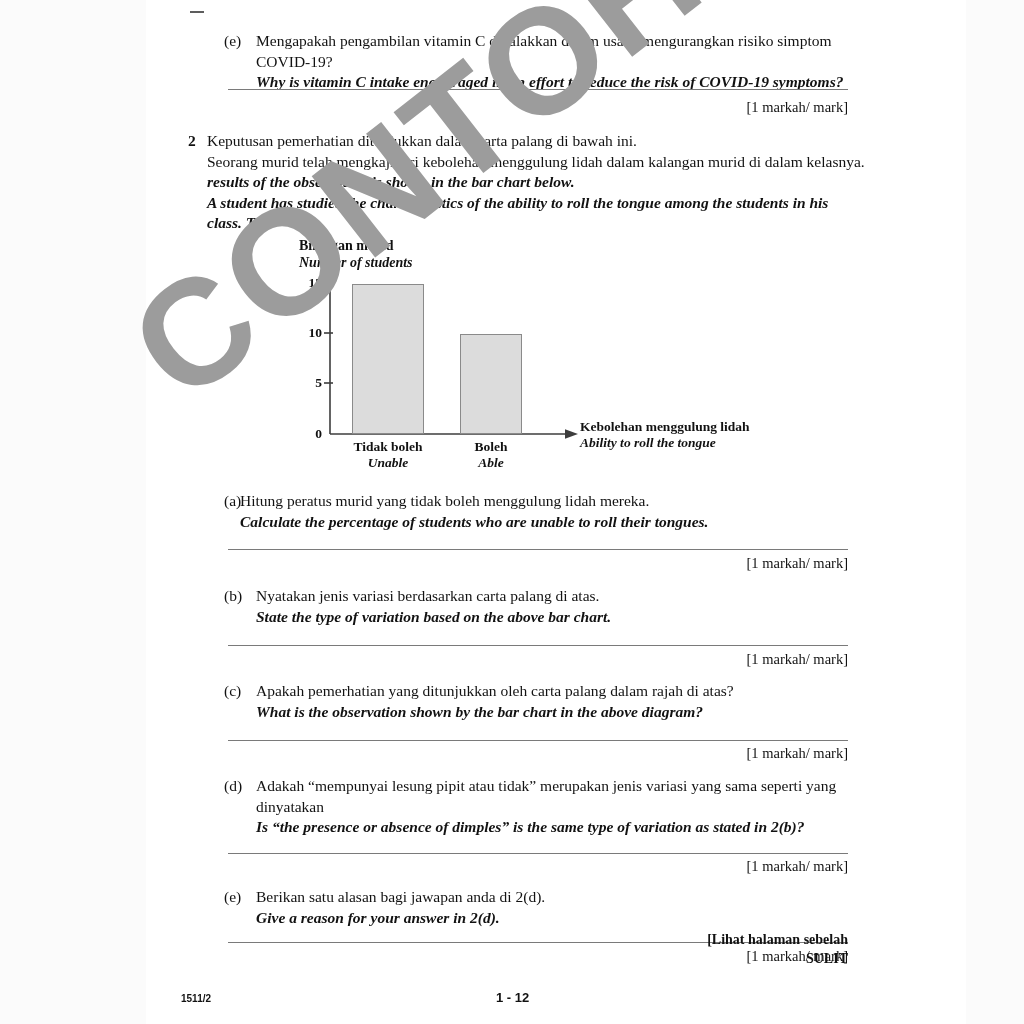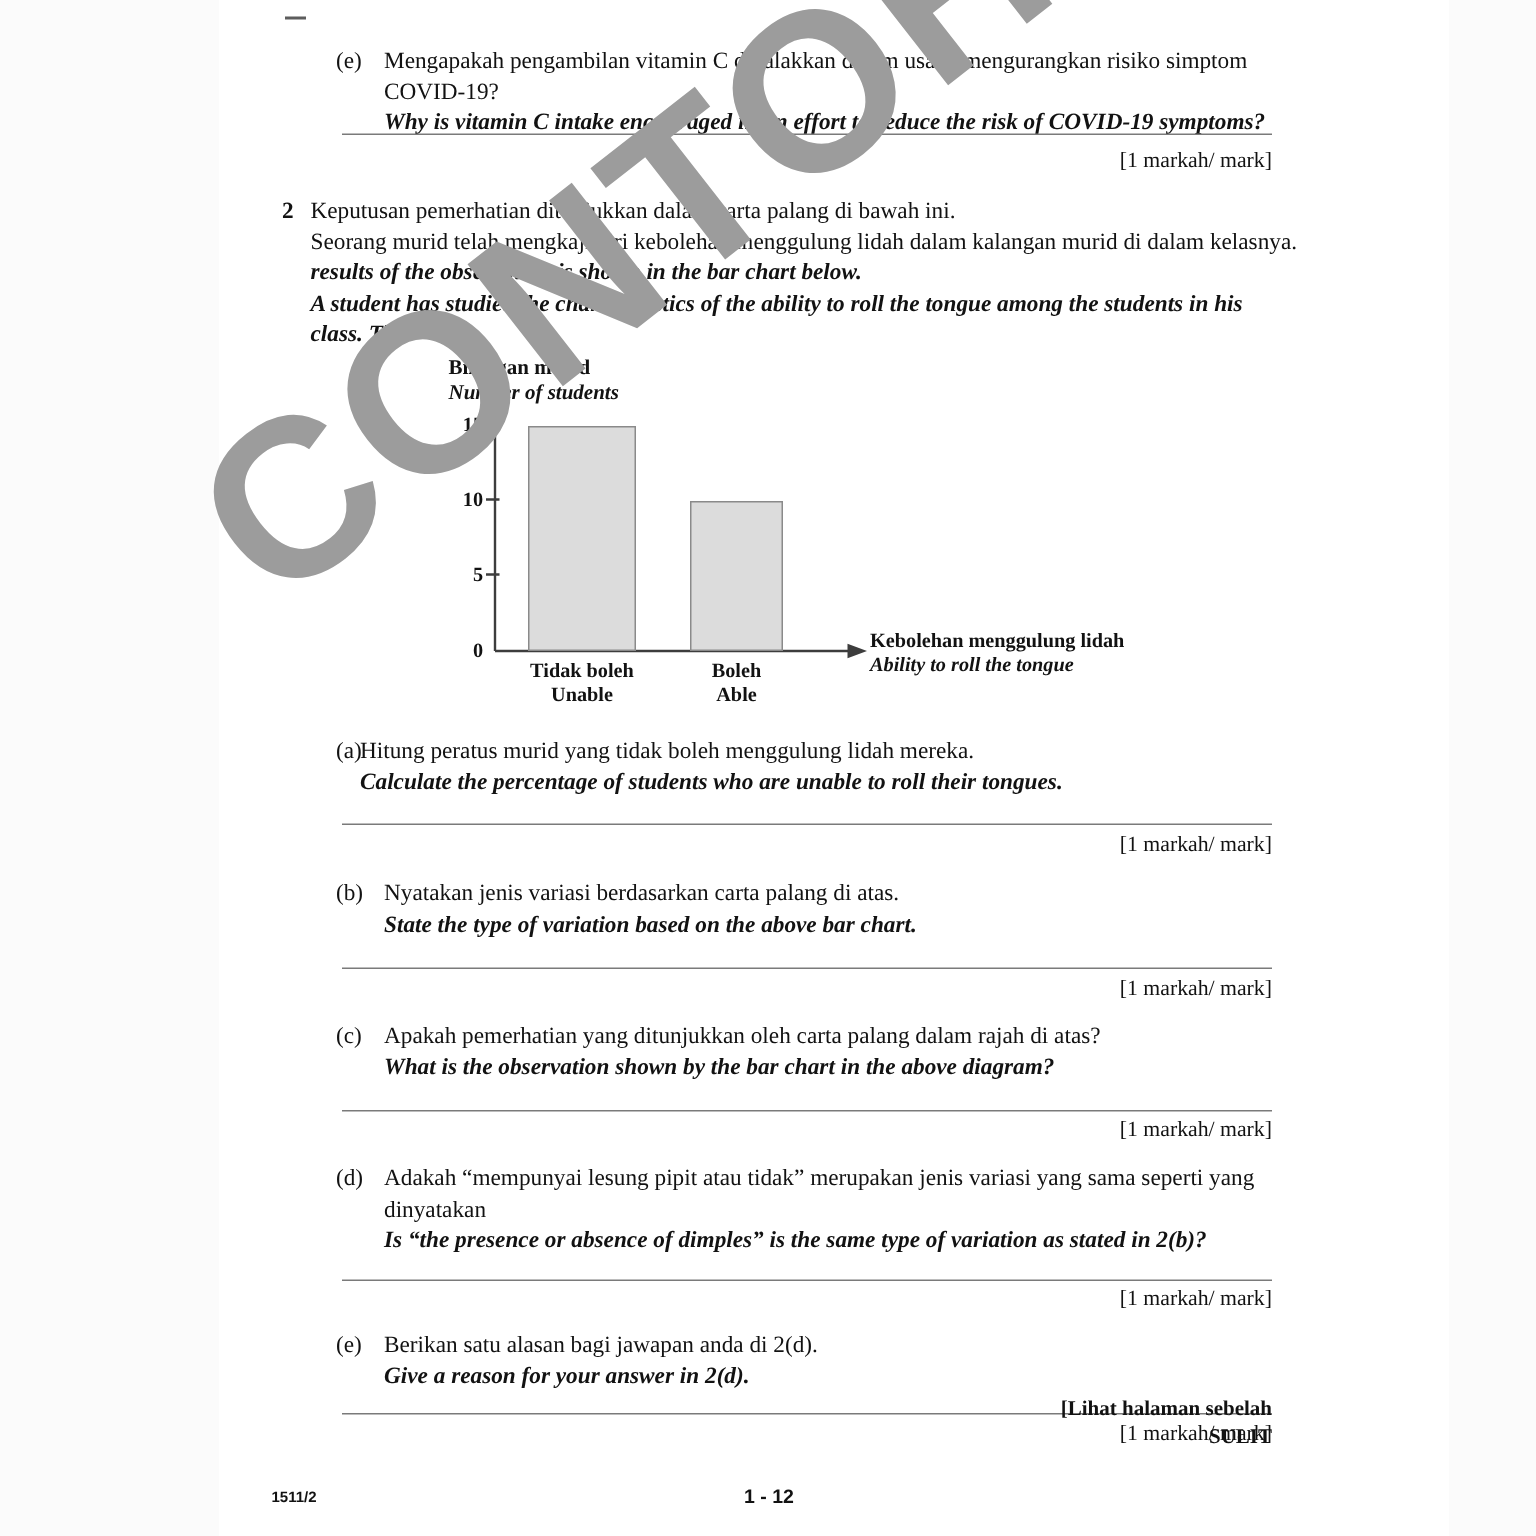--- a/index.html
+++ b/index.html
@@ -129,21 +129,21 @@
     box-sizing: border-box;
   }
   .cat-label {
     position: absolute;
     font-size: 13.5px;
     line-height: 16px;
     text-align: center;
     white-space: nowrap;
   }
   .cat-label .my { font-weight: 700; }
-  .cat-label .en { font-weight: 600; }
+  .cat-label .en { font-style: italic; font-weight: 600; }
 
   
   .footer-item {
     position: absolute;
     font-size: 10px;
     font-weight: 700;
     font-family: "Liberation Sans", "DejaVu Sans", sans-serif;
     white-space: nowrap;
   }
   #footer-center { font-size: 13px; }

